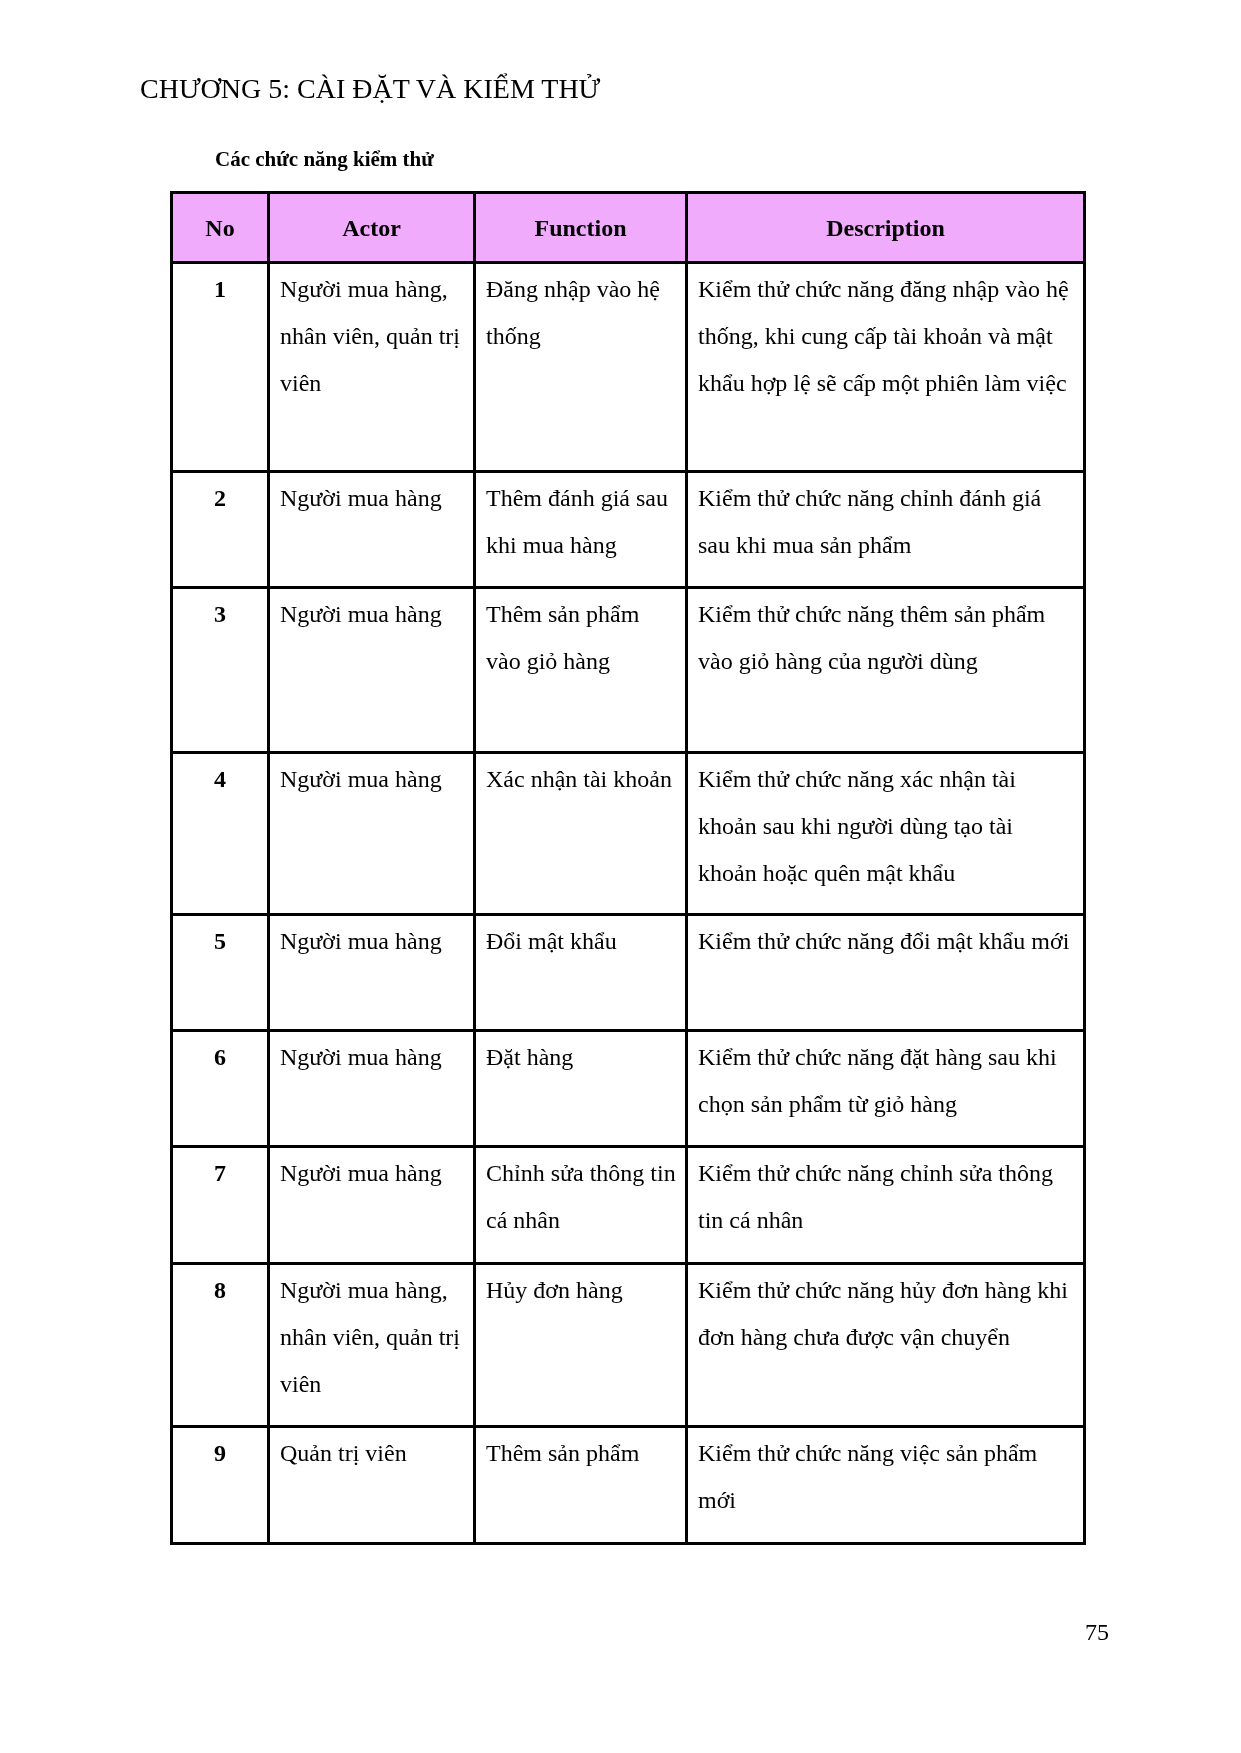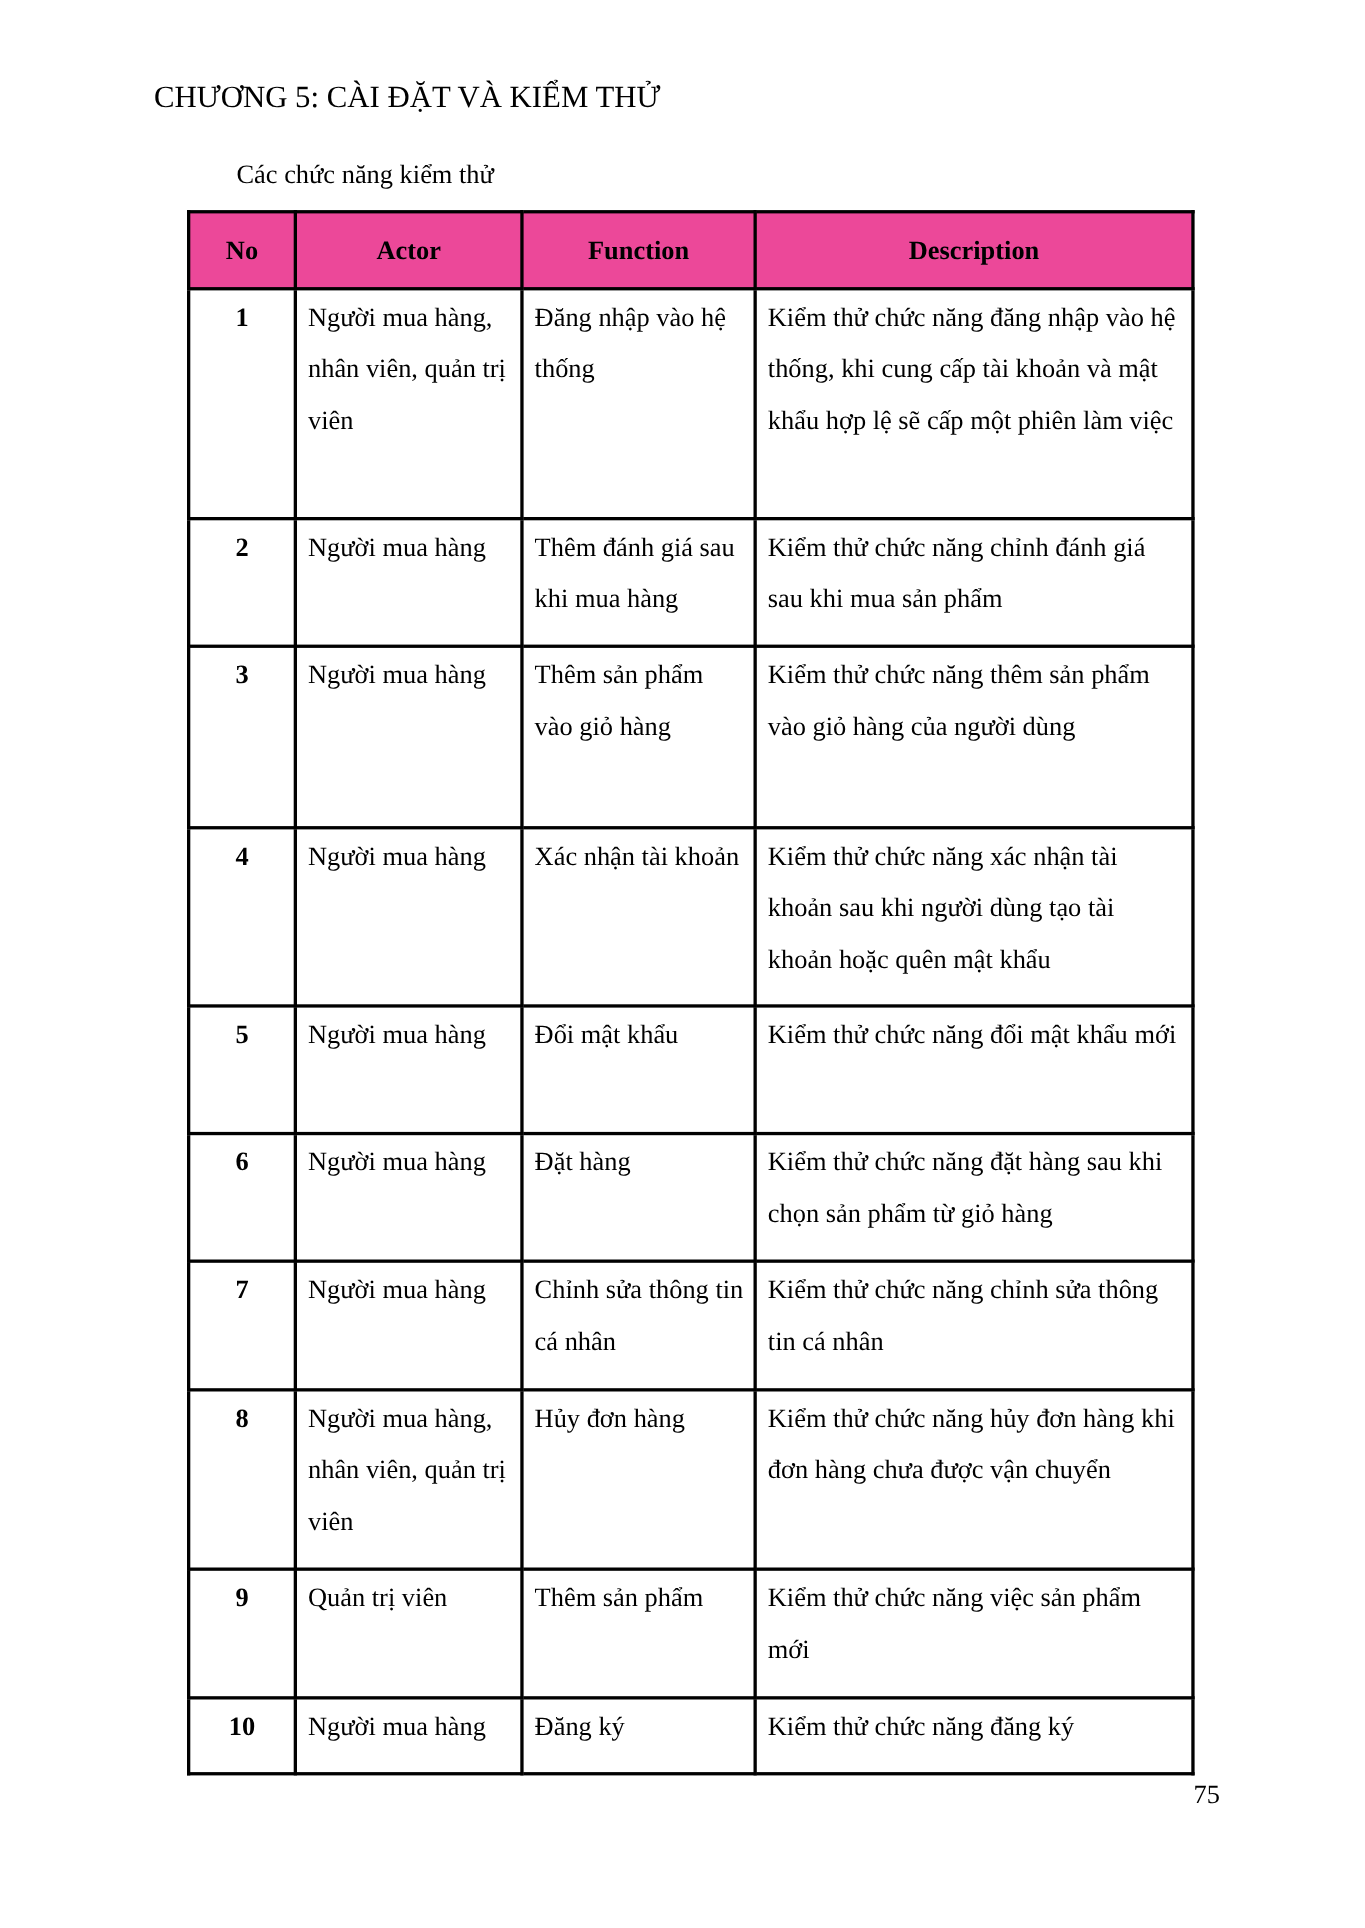--- a/index.html
+++ b/index.html
@@ -1,26 +1,26 @@
 <!DOCTYPE html>
 <html><head>
 <meta charset="utf-8">
 <style>
   html, body { margin: 0; padding: 0; background: #ffffff; }
   body { width: 1241px; height: 1753px; position: relative; overflow: hidden;
          font-family: "Liberation Serif", "DejaVu Serif", serif; color: #000; }
   .chapter-header { position: absolute; left: 140px; top: 75px; font-size: 28px;
                     line-height: 28px; white-space: nowrap; letter-spacing: 0px; }
-  .section-title { position: absolute; left: 215px; top: 145px; font-size: 24px;
-                   font-weight: normal; line-height: 28px; white-space: nowrap; }
+  .section-title { position: absolute; left: 215px; top: 145px; font-size: 21px;
+                   font-weight: bold; line-height: 28px; white-space: nowrap; }
   table.test-table { position: absolute; left: 170px; top: 191px; width: 913px;
                      border-collapse: collapse; table-layout: fixed; }
   table.test-table th, table.test-table td { border: 3px solid #000; vertical-align: top;
                      font-size: 24px; line-height: 47px; padding: 0 8px 0 10px; text-align: left; }
-  table.test-table th { background: #ec4899; font-weight: bold; text-align: center;
+  table.test-table th { background: #f0abfc; font-weight: bold; text-align: center;
                         vertical-align: middle; line-height: 28px; padding: 0; }
   table.test-table td.no { text-align: center; font-weight: bold; padding: 0; }
   table.test-table td .cell { padding-top: 2px; }
   .page-number { position: absolute; left: 1085px; top: 1618px; font-size: 24px; line-height: 28px; }
 </style>
 </head>
 <body>
 
 <div class="chapter-header">CHƯƠNG 5: CÀI ĐẶT VÀ KIỂM THỬ</div>
 <div class="section-title">Các chức năng kiểm thử</div>
@@ -160,30 +160,16 @@
       <td>
           <div class="cell">Quản trị viên</div>
         </td>
       <td>
           <div class="cell">Thêm sản phẩm</div>
         </td>
       <td>
           <div class="cell">Kiểm thử chức năng việc sản phẩm mới</div>
         </td>
     </tr>
-    <tr style="height:69px">
-      <td class="no">
-          <div class="cell">10</div>
-        </td>
-      <td>
-          <div class="cell">Người mua hàng</div>
-        </td>
-      <td>
-          <div class="cell">Đăng ký</div>
-        </td>
-      <td>
-          <div class="cell">Kiểm thử chức năng đăng ký</div>
-        </td>
-    </tr>
   </tbody>
 </table>
 
 <div class="page-number">75</div>
 
 </body></html>

